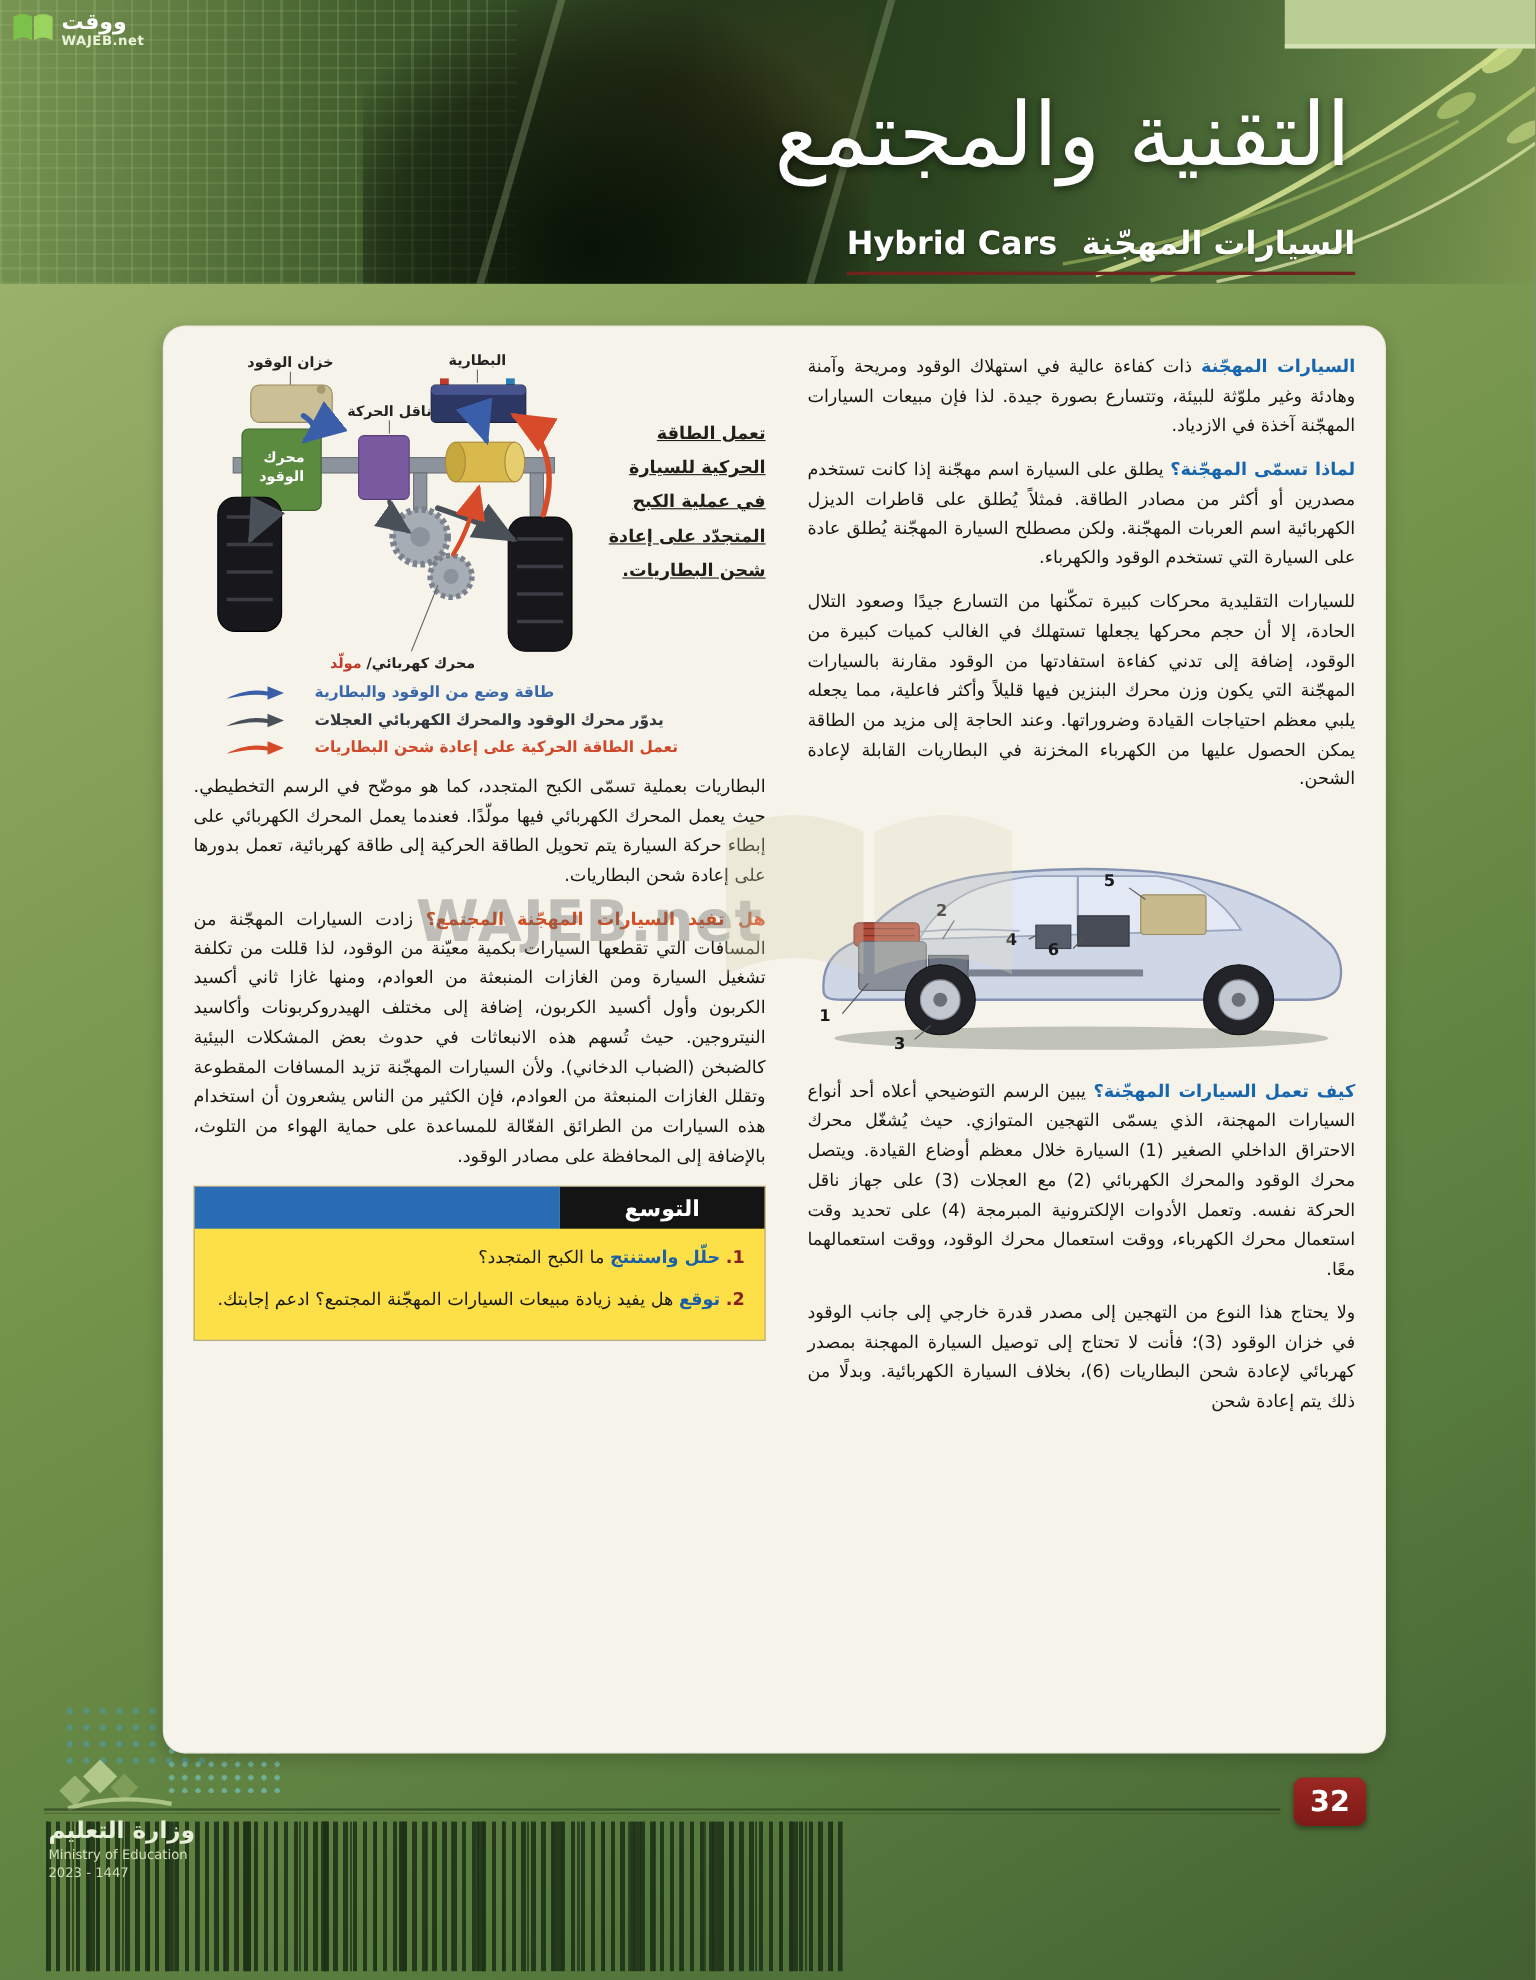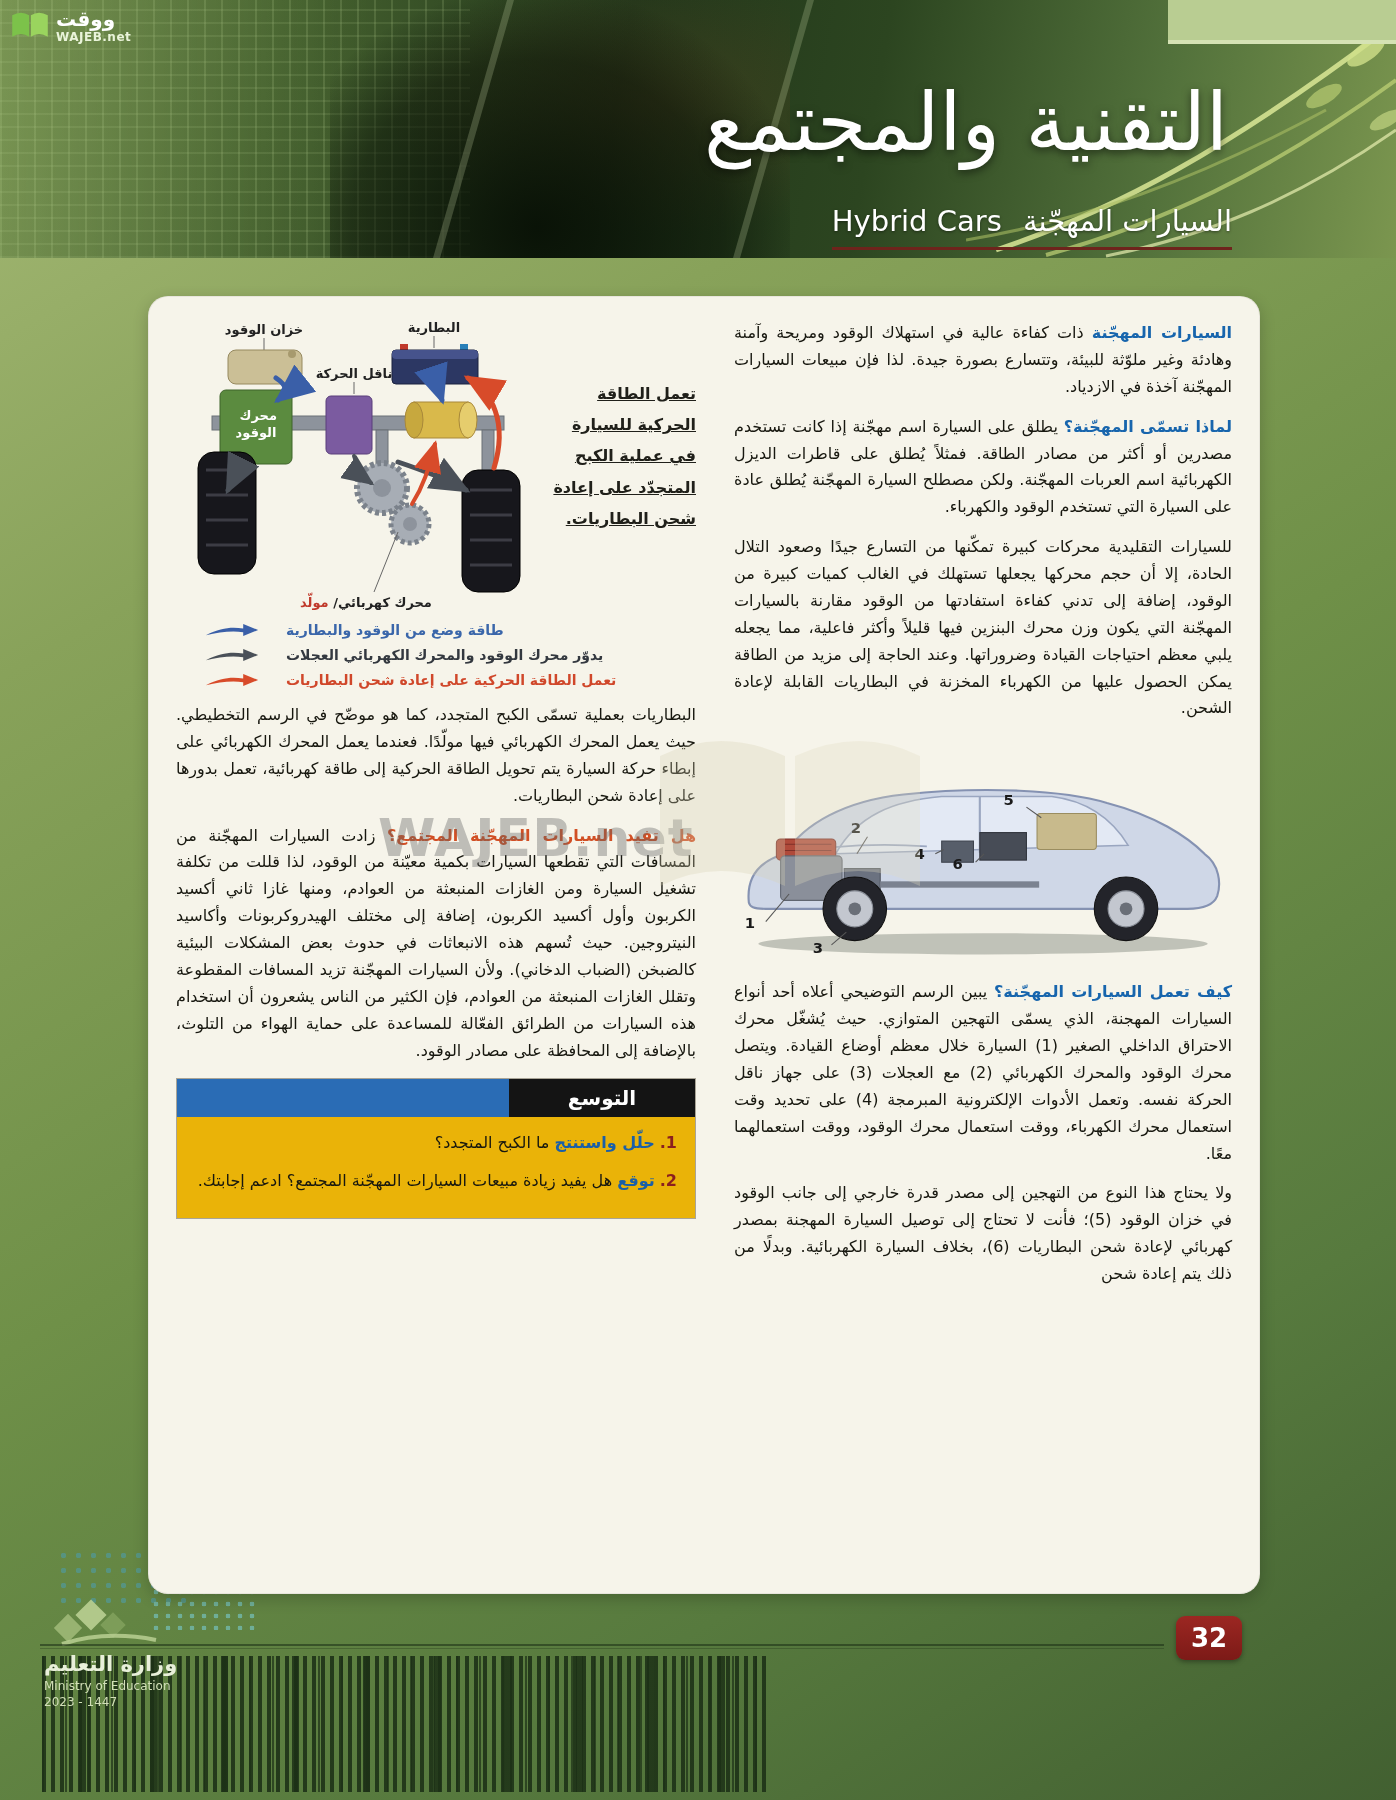--- a/index.html
+++ b/index.html
@@ -18,21 +18,21 @@
   .crowd { position:absolute; left:330px; top:0; width:460px; height:100%;
     background:
       radial-gradient(ellipse at 45% 88%, rgba(7,15,5,.92), rgba(7,15,5,.5) 52%, transparent 75%),
       radial-gradient(ellipse at 70% 40%, rgba(95,65,30,.35), transparent 60%); }
   .strip { position:absolute; top:0; width:7px; height:100%; background:rgba(225,238,185,.22); transform:skewX(-16deg); }
   .strip.s1 { left:470px; } .strip.s2 { left:770px; }
   .wheat { position:absolute; right:0; bottom:0; }
   .corner { position:absolute; top:0; right:0; width:228px; height:44px; background:#b9cd92; border-bottom:4px solid #d5e2b4; }
   .banner-title { position:absolute; top:76px; right:168px; color:#fff; font-size:80px; font-weight:normal;
     text-shadow:0 3px 8px rgba(0,0,0,.5); direction:rtl; }
-  .banner-sub { position:absolute; top:204px; right:164px; color:#fff; font-size:29px; font-weight:normal; direction:rtl;
+  .banner-sub { position:absolute; top:204px; right:164px; color:#fff; font-size:29px; font-weight:bold; direction:rtl;
     border-bottom:3px solid #6e241c; padding-bottom:9px; text-shadow:0 1px 3px rgba(0,0,0,.45); }
   .banner-sub .latin { margin-right:12px; }
   .wajeb { position:absolute; top:8px; left:10px; display:flex; align-items:center; gap:6px; }
   .wajeb .w-ar { color:#fff; font-weight:bold; font-size:20px; line-height:1.1; }
   .wajeb .w-en { color:#eaf4da; font-weight:bold; font-size:12px; letter-spacing:.5px; }
 
   
   .content { position:absolute; left:148px; top:296px; width:1112px; height:1298px;
     background:#f6f4ea; border-radius:20px; padding:24px 28px; display:flex; gap:38px; direction:rtl;
     box-shadow: inset 0 0 0 1px rgba(0,0,0,.06), 0 5px 16px rgba(0,0,0,.2); z-index:1; }
@@ -47,21 +47,21 @@
 
   .fig-row { display:flex; gap:8px; }
   .fig-caption { width:150px; flex:0 0 auto; font-weight:bold; font-size:16px; line-height:1.95;
     color:#20201a; text-align:right; padding-top:58px;text-decoration:underline; }
 
   .legend { direction:ltr; margin:10px 0 14px; padding-left:28px; }
   .legend-row { display:flex; align-items:center; gap:26px; margin-bottom:9px; }
   .legend-row span { font-size:14px; font-weight:bold; }
   .lg0 { color:#3a66aa; } .lg1 { color:#33383f; } .lg2 { color:#d0472a; }
 
-  .expand { border:1px solid #a9a496; background:#eab308; margin-top:14px; }
+  .expand { border:1px solid #a9a496; background:#fde047; margin-top:14px; }
   .expand-head { display:flex; height:38px; }
   .eh-black { width:186px; background:#141414; color:#fff; font-size:20px; font-weight:bold;
     display:flex; align-items:center; justify-content:center; }
   .eh-blue { flex:1; background:#2a6cb5; }
   .expand-body { padding:12px 18px 14px; }
   .expand-item { font-size:16px; line-height:1.7; color:#17170f; margin-bottom:10px; }
   .ex-num { font-weight:bold; color:#8a1f1f; }
   .ex-lead { font-weight:bold; color:#1a5fa8;text-align:right; }
 
   
@@ -191,21 +191,21 @@
             <text x="216" y="126">6</text>
           </g>
         </svg>
       </figure>
 
       <p class="body">
         <span class="lead blue">كيف تعمل السيارات المهجّنة؟</span>
         <span>يبين الرسم التوضيحي أعلاه أحد أنواع السيارات المهجنة، الذي يسمّى التهجين المتوازي. حيث يُشغّل محرك الاحتراق الداخلي الصغير (1) السيارة خلال معظم أوضاع القيادة. ويتصل محرك الوقود والمحرك الكهربائي (2) مع العجلات (3) على جهاز ناقل الحركة نفسه. وتعمل الأدوات الإلكترونية المبرمجة (4) على تحديد وقت استعمال محرك الكهرباء، ووقت استعمال محرك الوقود، ووقت استعمالهما معًا.</span>
       </p>
       <p class="body">
-        <span>ولا يحتاج هذا النوع من التهجين إلى مصدر قدرة خارجي إلى جانب الوقود في خزان الوقود (5)؛ فأنت لا تحتاج إلى توصيل السيارة المهجنة بمصدر كهربائي لإعادة شحن البطاريات (6)، بخلاف السيارة الكهربائية. وبدلًا من ذلك يتم إعادة شحن</span>
+        <span>ولا يحتاج هذا النوع من التهجين إلى مصدر قدرة خارجي إلى جانب الوقود في خزان الوقود (3)؛ فأنت لا تحتاج إلى توصيل السيارة المهجنة بمصدر كهربائي لإعادة شحن البطاريات (6)، بخلاف السيارة الكهربائية. وبدلًا من ذلك يتم إعادة شحن</span>
       </p>
     </div>
 
     <div class="col-fig">
 
       <div class="fig-row">
         <div class="fig-caption">تعمل الطاقة الحركية للسيارة في عملية الكبح المتجدّد على إعادة شحن البطاريات.</div>
         <svg width="362" height="292" viewBox="0 0 362 292">
           <defs>
             <marker id="mBlue" markerWidth="9" markerHeight="8" refX="7" refY="3.5" orient="auto">

